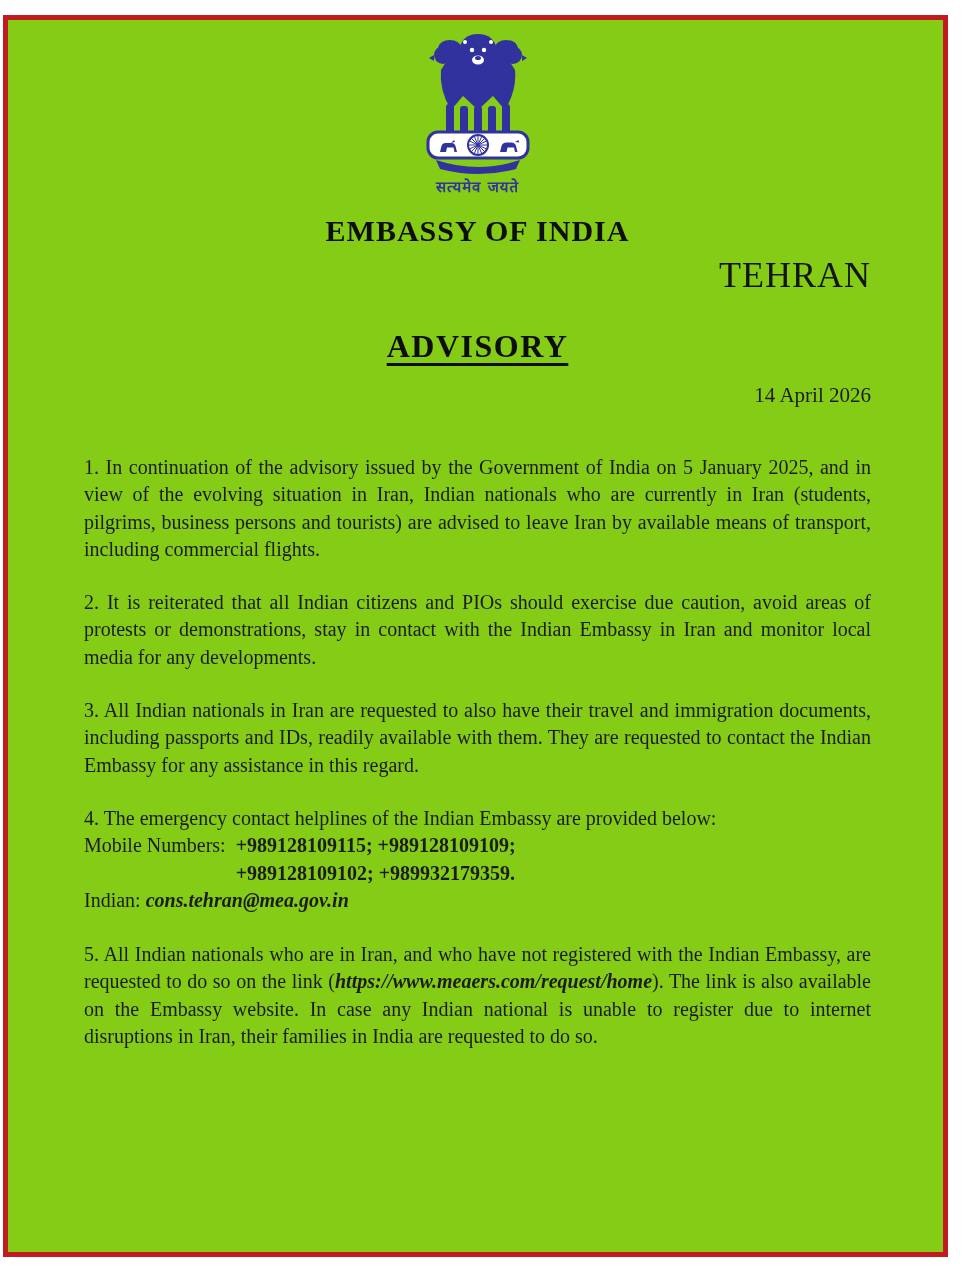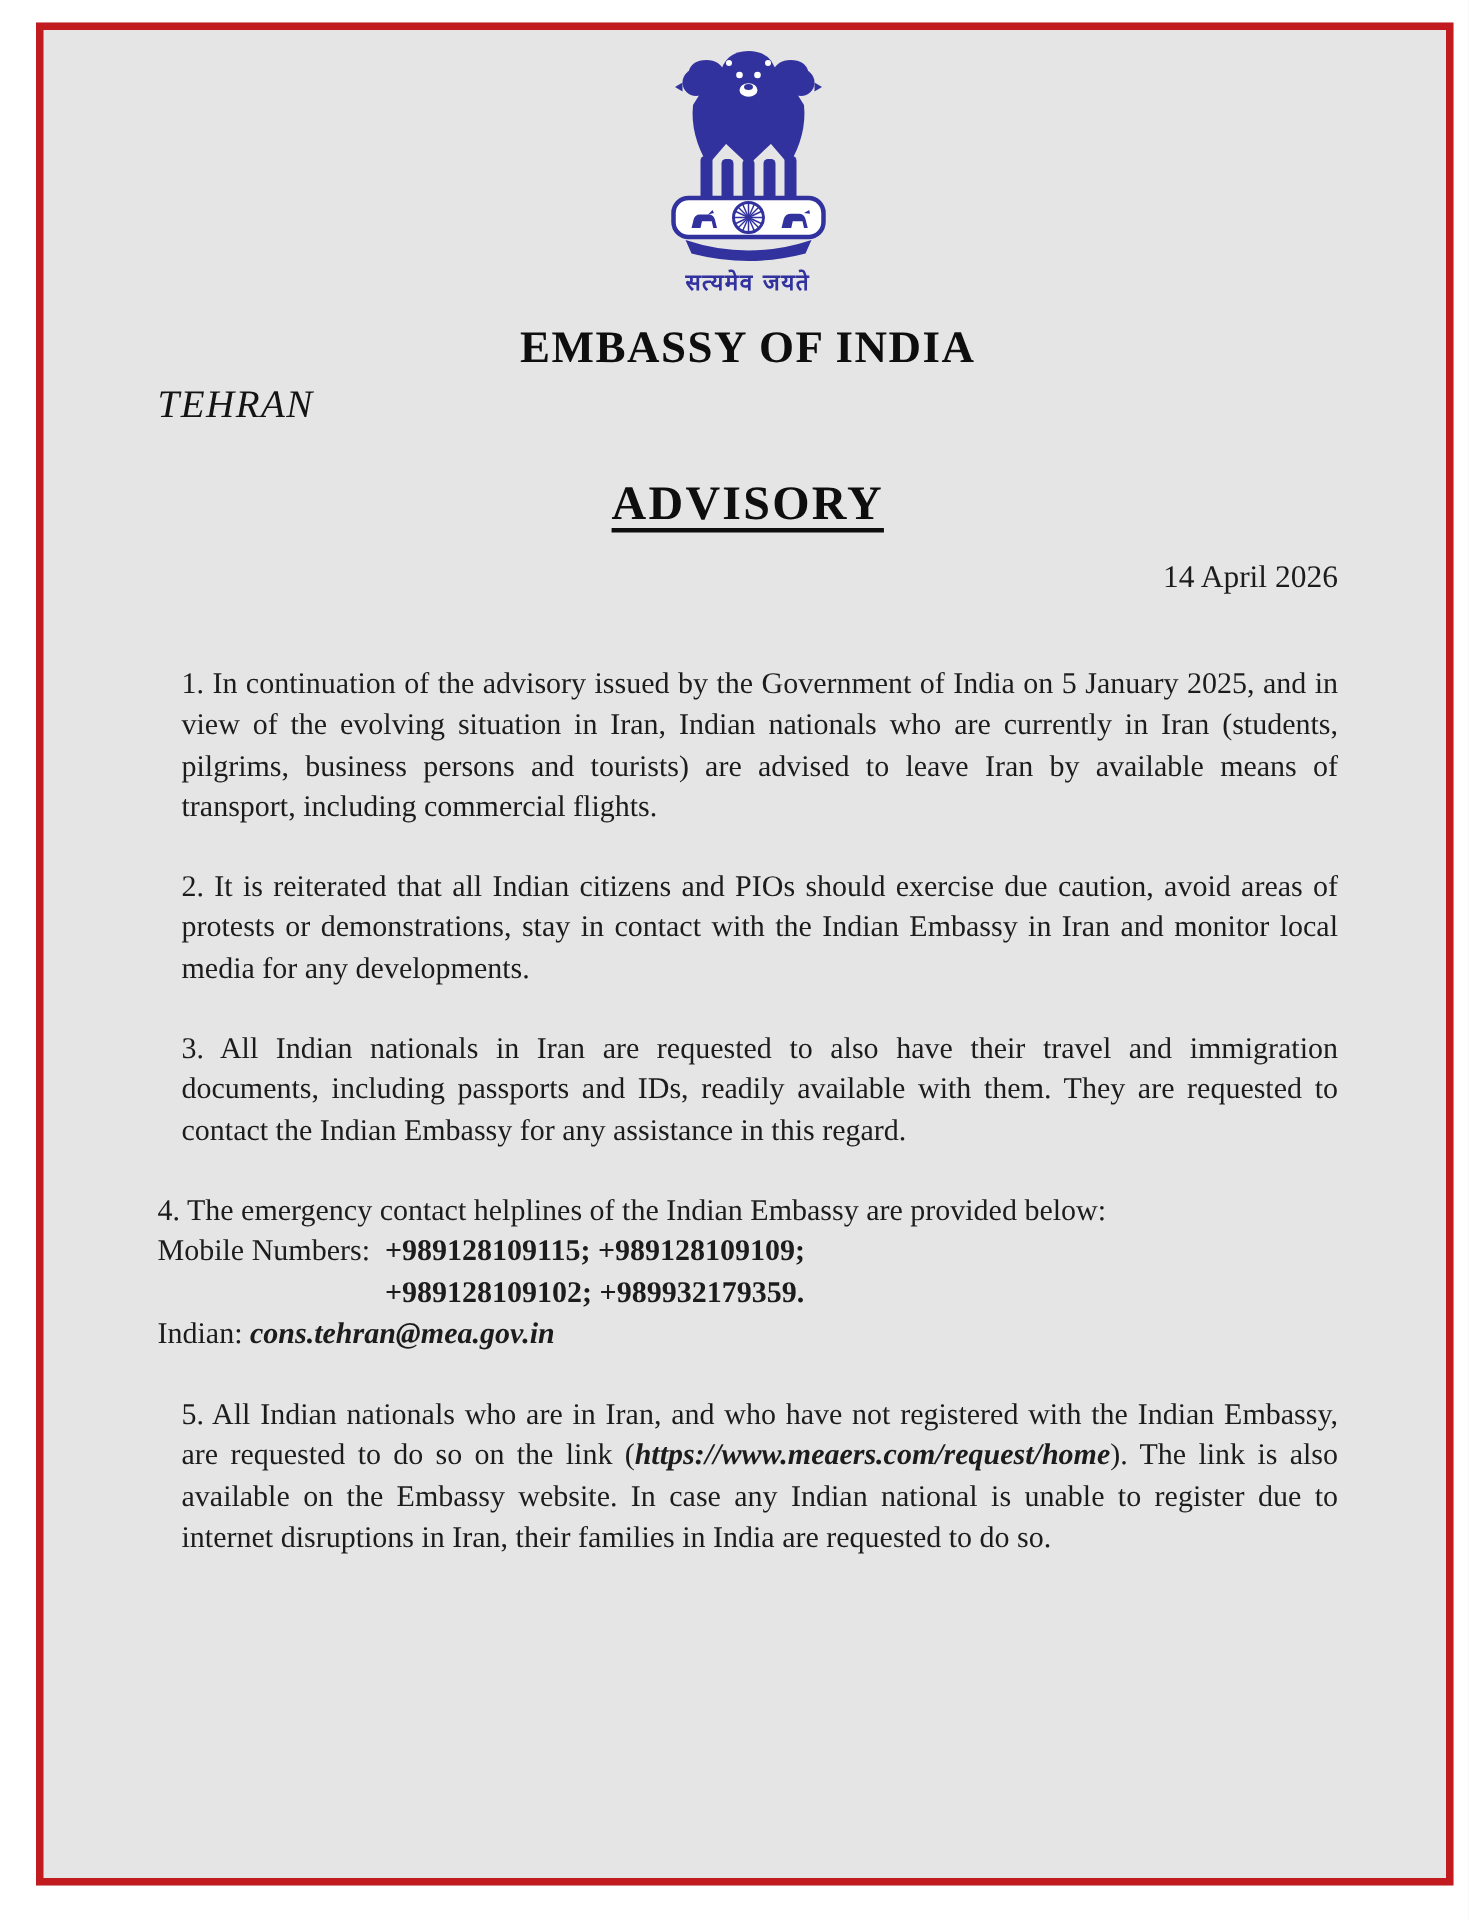--- a/index.html
+++ b/index.html
@@ -10,27 +10,27 @@
   body {
     width: 979px;
     height: 1280px;
     position: relative;
     overflow: hidden;
     font-family: "Liberation Serif", serif;
     color: #1c1c1c;
   }
   .page-border {
     position: absolute;
-    left: 24px;
+    left: 3px;
     top: 15px;
     width: 945px;
     height: 1242px;
     border: 5px solid #c11b20;
     box-sizing: border-box;
-    background: #e5e5e5;
+    background: #84cc16;
   }
   .content {
     padding: 4px 72px 0 76px;
   }
   .emblem-wrap {
     width: 140px;
     margin: 4px auto 0 auto;
     text-align: center;
   }
   .motto {
@@ -43,26 +43,25 @@
   }
   .org-name {
     text-align: center;
     font-size: 30px;
     font-weight: bold;
     letter-spacing: 1px;
     margin-top: 18px;
     color: #0e0e0e;
   }
   .city-name {
-    text-align: left;
-    font-size: 26px;
+    text-align: right;
+    font-size: 36px;
     margin-top: 6px;
     letter-spacing: 1px;
     color: #141414;
-    font-style: italic;
   }
   .advisory-title {
     text-align: center;
     font-size: 32px;
     font-weight: bold;
     letter-spacing: 1.5px;
     margin-top: 32px;
     text-decoration: underline;
     text-decoration-thickness: 3px;
     text-underline-offset: 6px;
@@ -73,21 +72,21 @@
     font-size: 21px;
     margin-top: 18px;
   }
   .body-text {
     margin-top: 46px;
   }
   .para {
     font-size: 20px;
     line-height: 27.3px;
     text-align: justify;
-    margin: 0 0 26px 16px;
+    margin: 0 0 26px 0;
   }
   .contact-block {
     font-size: 20px;
     line-height: 27.5px;
     margin: 0 0 26px 0;
   }
   .mobile-numbers {
     display: inline-block;
     vertical-align: top;
     font-weight: bold;

